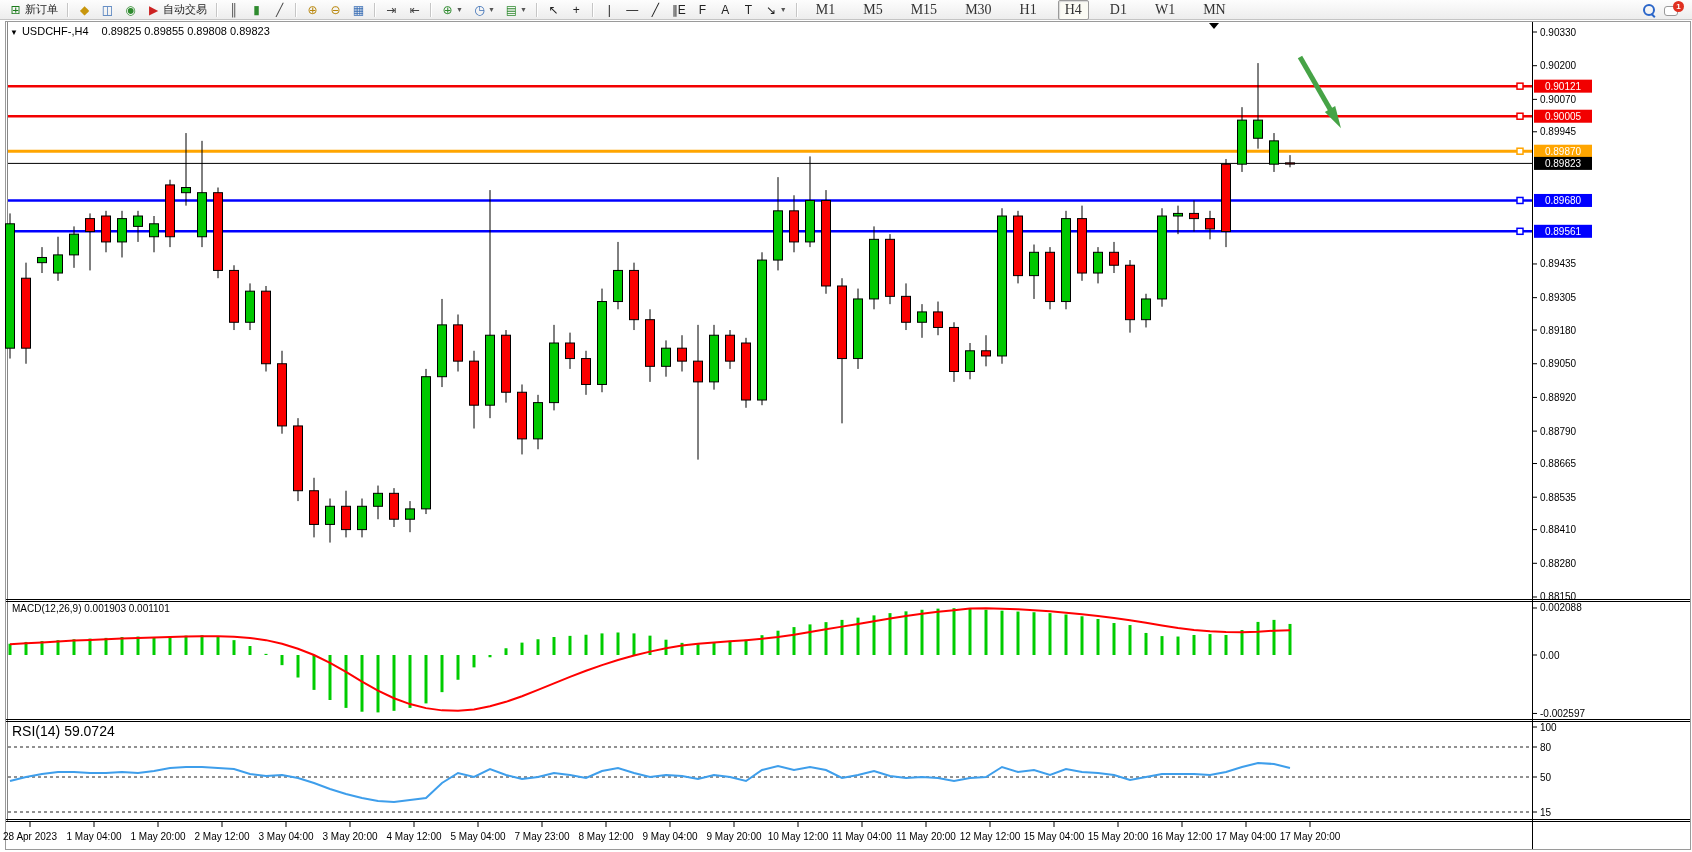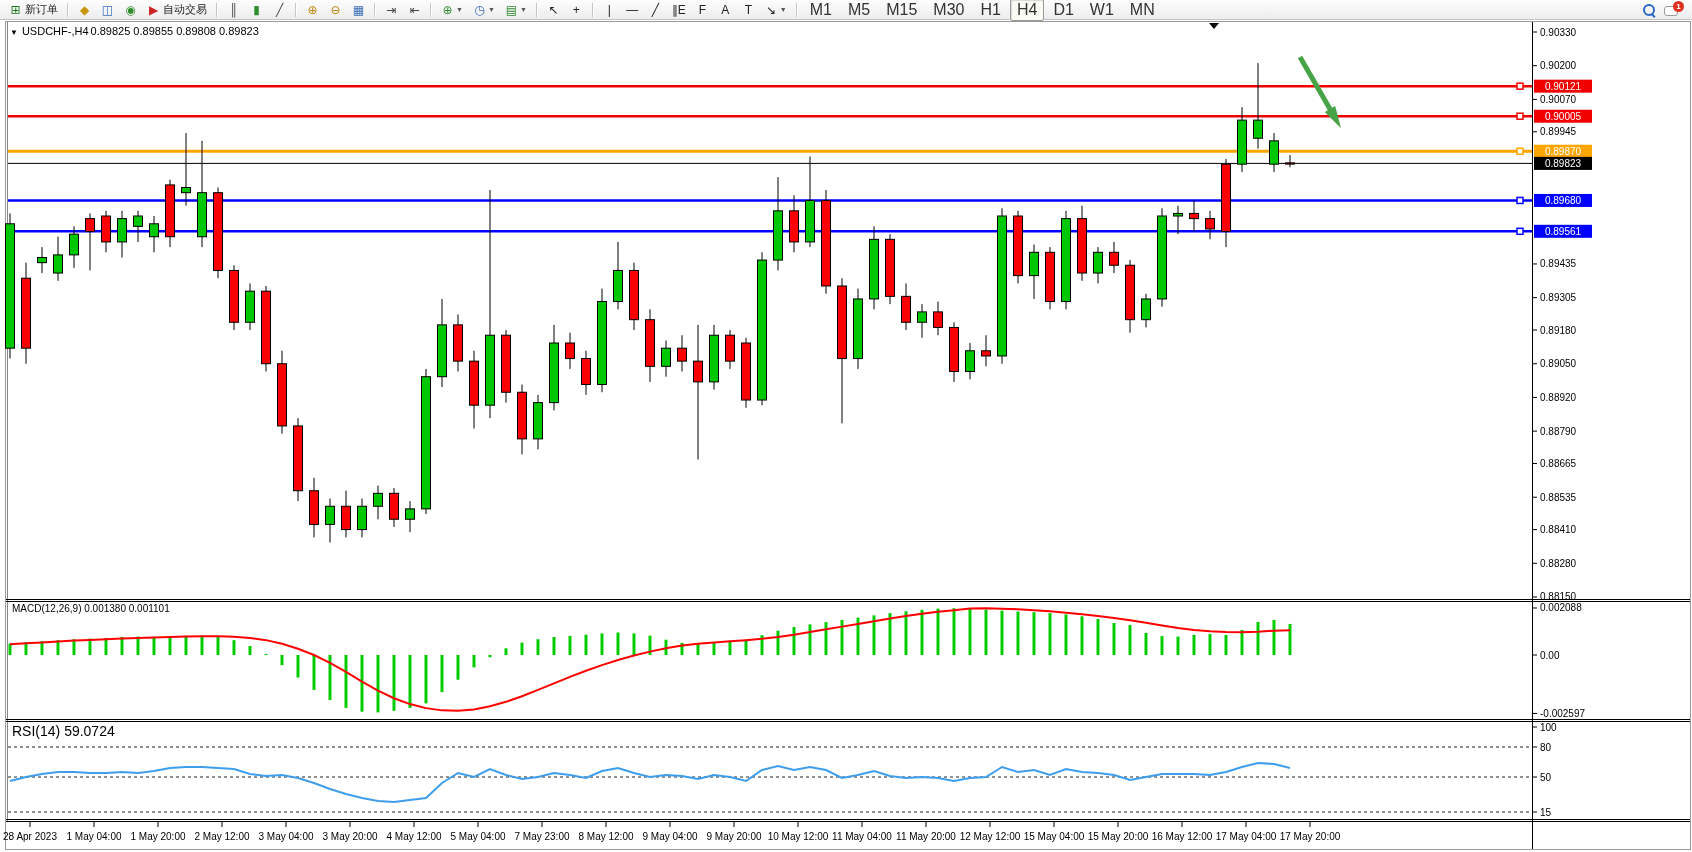--- a/index.html
+++ b/index.html
@@ -8,35 +8,35 @@
   
   #toolbar{position:absolute;left:0;top:0;width:1692px;height:20px;z-index:10;
     background:linear-gradient(#fdfdfd,#ededed);border-bottom:1px solid #c4c4c4;
     display:flex;align-items:center;padding:0 4px;box-sizing:border-box;}
   .tb-btn{display:flex;align-items:center;height:18px;padding:0 3px;margin:0 1px;border:1px solid transparent;
     border-radius:2px;cursor:default;white-space:nowrap;}
   .tb-glyph{font-size:12px;line-height:16px;display:inline-block;min-width:13px;text-align:center;}
   .tb-label{font-size:11px;color:#222;margin-left:3px;}
   .tb-dd{font-size:7px;color:#555;margin-left:2px;}
   .tb-sep{width:1px;height:14px;background:#c6c6c6;border-right:1px solid #fff;margin:0 4px;}
-  .tf-btn{font-size:16px;color:#333;padding:1px 6px;margin:0 1px;border:1px solid transparent;border-radius:2px;}
+  .tf-btn{font-size:14px;color:#333;padding:1px 6px;margin:0 7px;border:1px solid transparent;border-radius:2px;font-family:Liberation Serif, serif;}
   .tf-btn.active{background:#fbfbf4;border:1px solid #9a9a9a;box-shadow:inset 1px 1px 1px #d8d8d8;}
   #tb-right{margin-left:auto;display:flex;align-items:center;gap:8px;padding-right:6px;}
   .lens{position:relative;width:14px;height:14px;}
   .lens .ring{position:absolute;left:1px;top:1px;width:8px;height:8px;border:2px solid #2b66c9;border-radius:50%;}
   .lens .tail{position:absolute;left:10px;top:10px;width:5px;height:2px;background:#2b66c9;transform:rotate(45deg);transform-origin:0 0;}
   .chat{position:relative;width:18px;height:14px;}
   .chat .bubble{position:absolute;left:0;top:3px;width:12px;height:8px;background:#fff;border:1px solid #999;border-radius:3px;}
   .chat .badge{position:absolute;right:-2px;top:-2px;width:11px;height:11px;background:#e03020;border-radius:50%;
     color:#fff;font-size:8px;line-height:11px;text-align:center;font-weight:bold;}
   
   .overlay{position:absolute;z-index:5;font-size:11px;color:#000;white-space:nowrap;}
   #chart-title{left:10px;top:25px;}
   #chart-title .tri{font-size:8px;margin-right:4px;}
-  #chart-title .q{margin-left:2px;text-align:right;}
+  #chart-title .q{margin-left:13px;text-align:right;}
   #macd-label{left:12px;top:603px;font-size:10px;}
   #rsi-label{left:12px;top:723px;font-size:14px;}
   svg{position:absolute;left:0;top:0;z-index:1;}
   svg text{font-family:"Liberation Sans","DejaVu Sans",sans-serif;}
 </style>
 </head>
 <body>
 
 <div id="toolbar">
     <div class="tb-btn">
@@ -150,21 +150,21 @@
         <div class="badge">1</div>
       </div>
     </div>
   </div>
 
 <div id="chart-title" class="overlay">
   <span class="tri">▼</span><span>USDCHF-,H4</span><span class="q">0.89825 0.89855 0.89808 0.89823</span>
 </div>
 <div id="macd-label" class="overlay">
   <span>MACD(12,26,9)</span>
-  <span>0.001380 0.001101</span>
+  <span>0.001903 0.001101</span>
 </div>
 <div id="rsi-label" class="overlay">
   <span>RSI(14)</span>
   <span>59.0724</span>
 </div>
 
 <svg id="chart-svg" width="1692" height="852">
     <g>
       <rect x="5.5" y="21.5" width="1685" height="828" fill="#fff" stroke="#9a9a9a" stroke-width="1"></rect>
       <line x1="7.5" y1="22" x2="7.5" y2="822" stroke="#888" stroke-width="1"></line>

